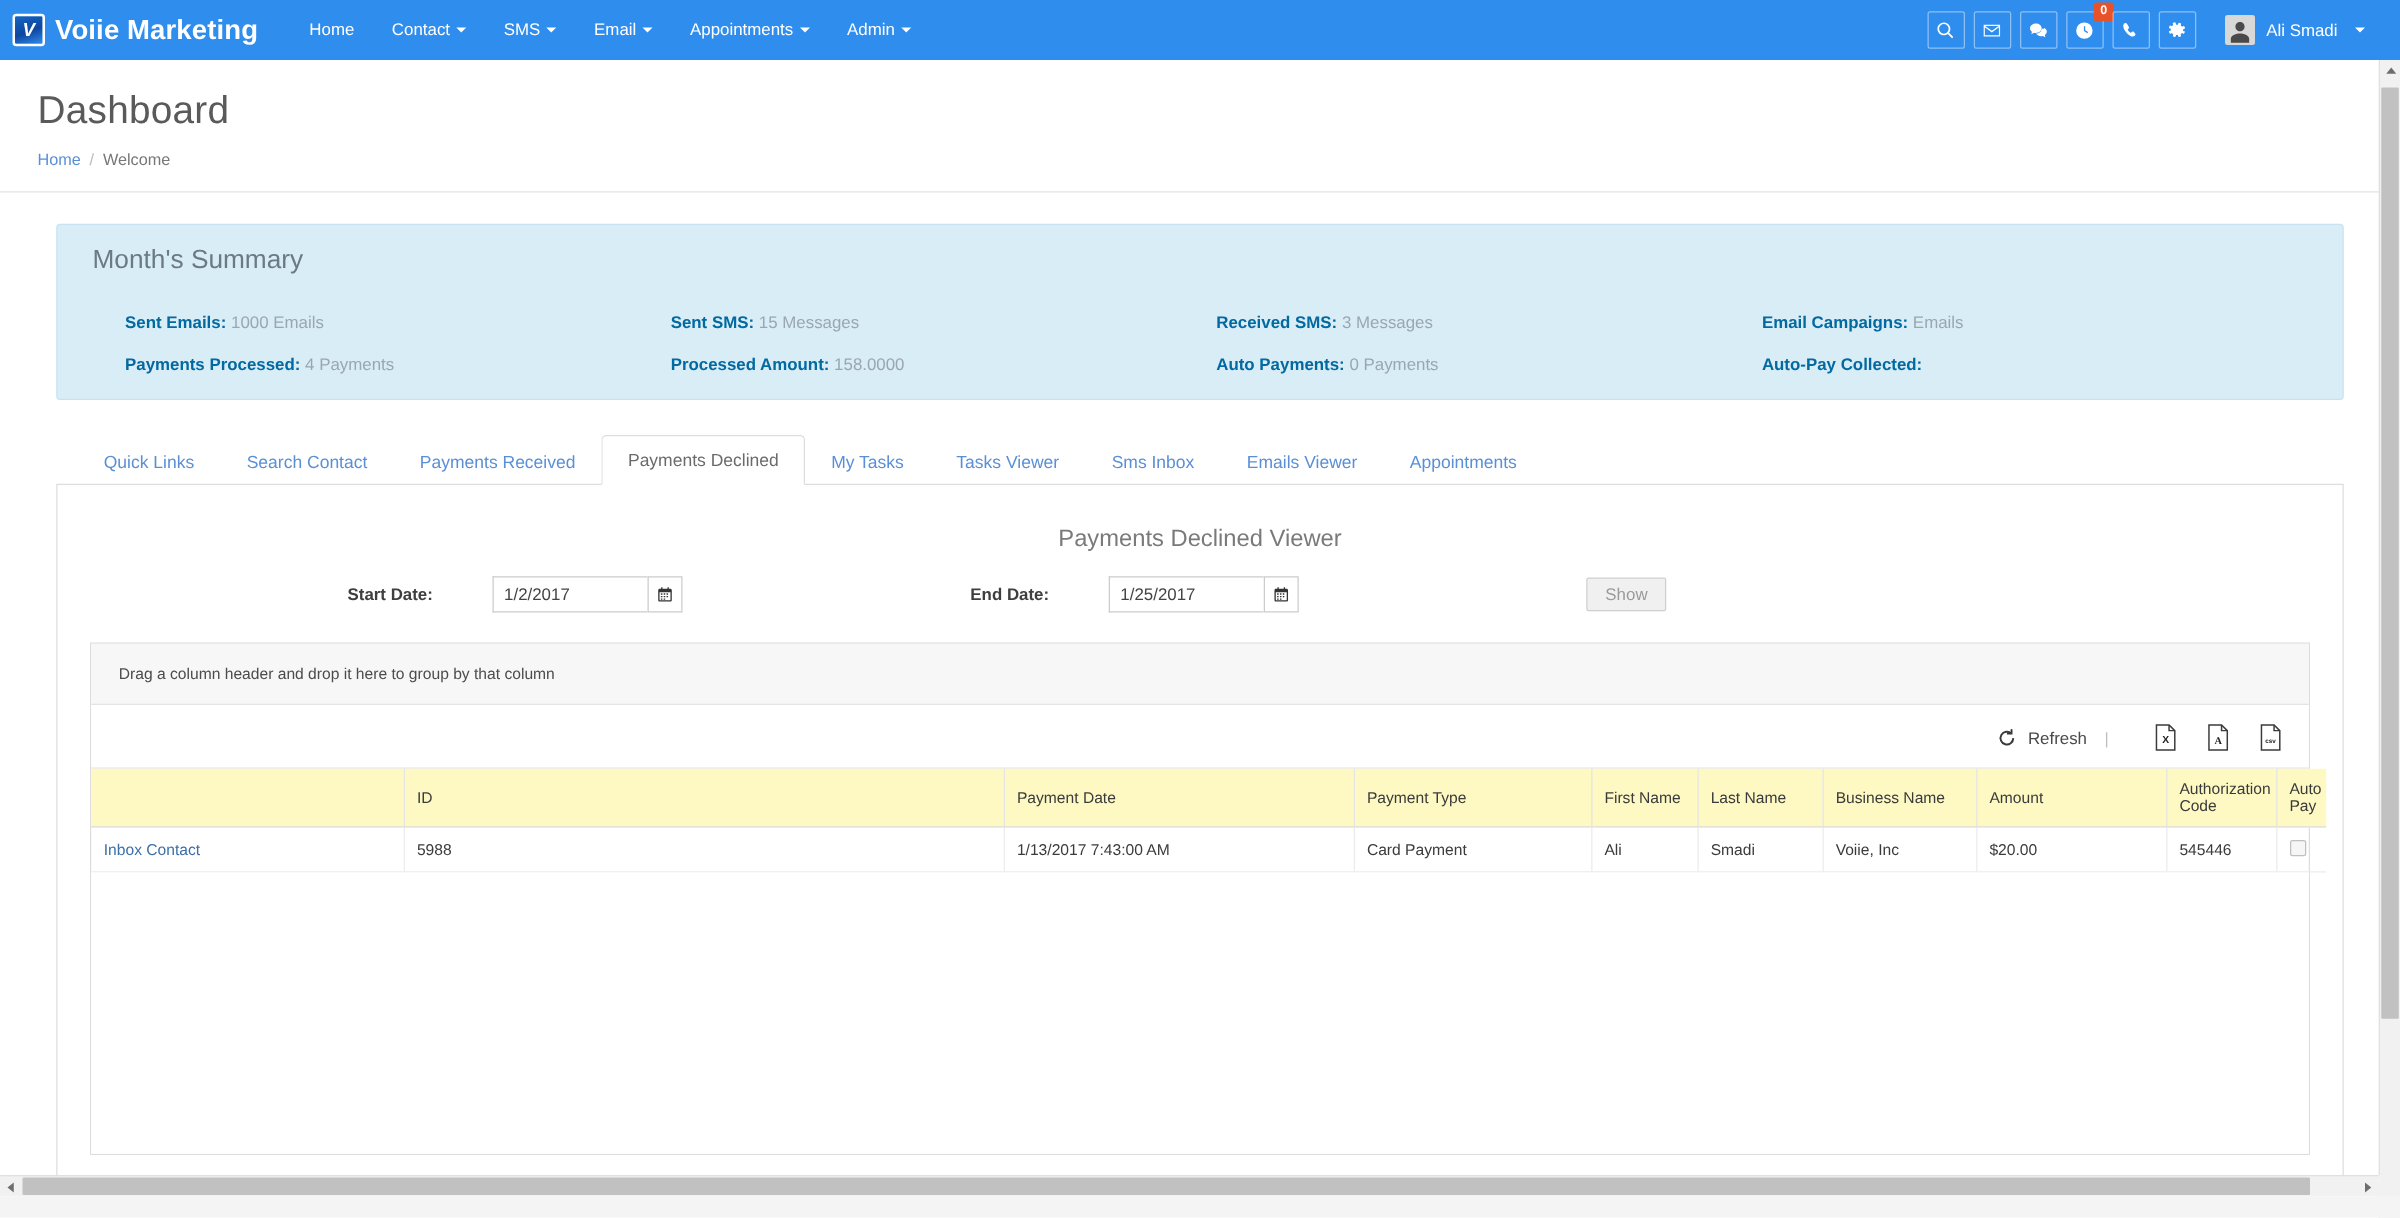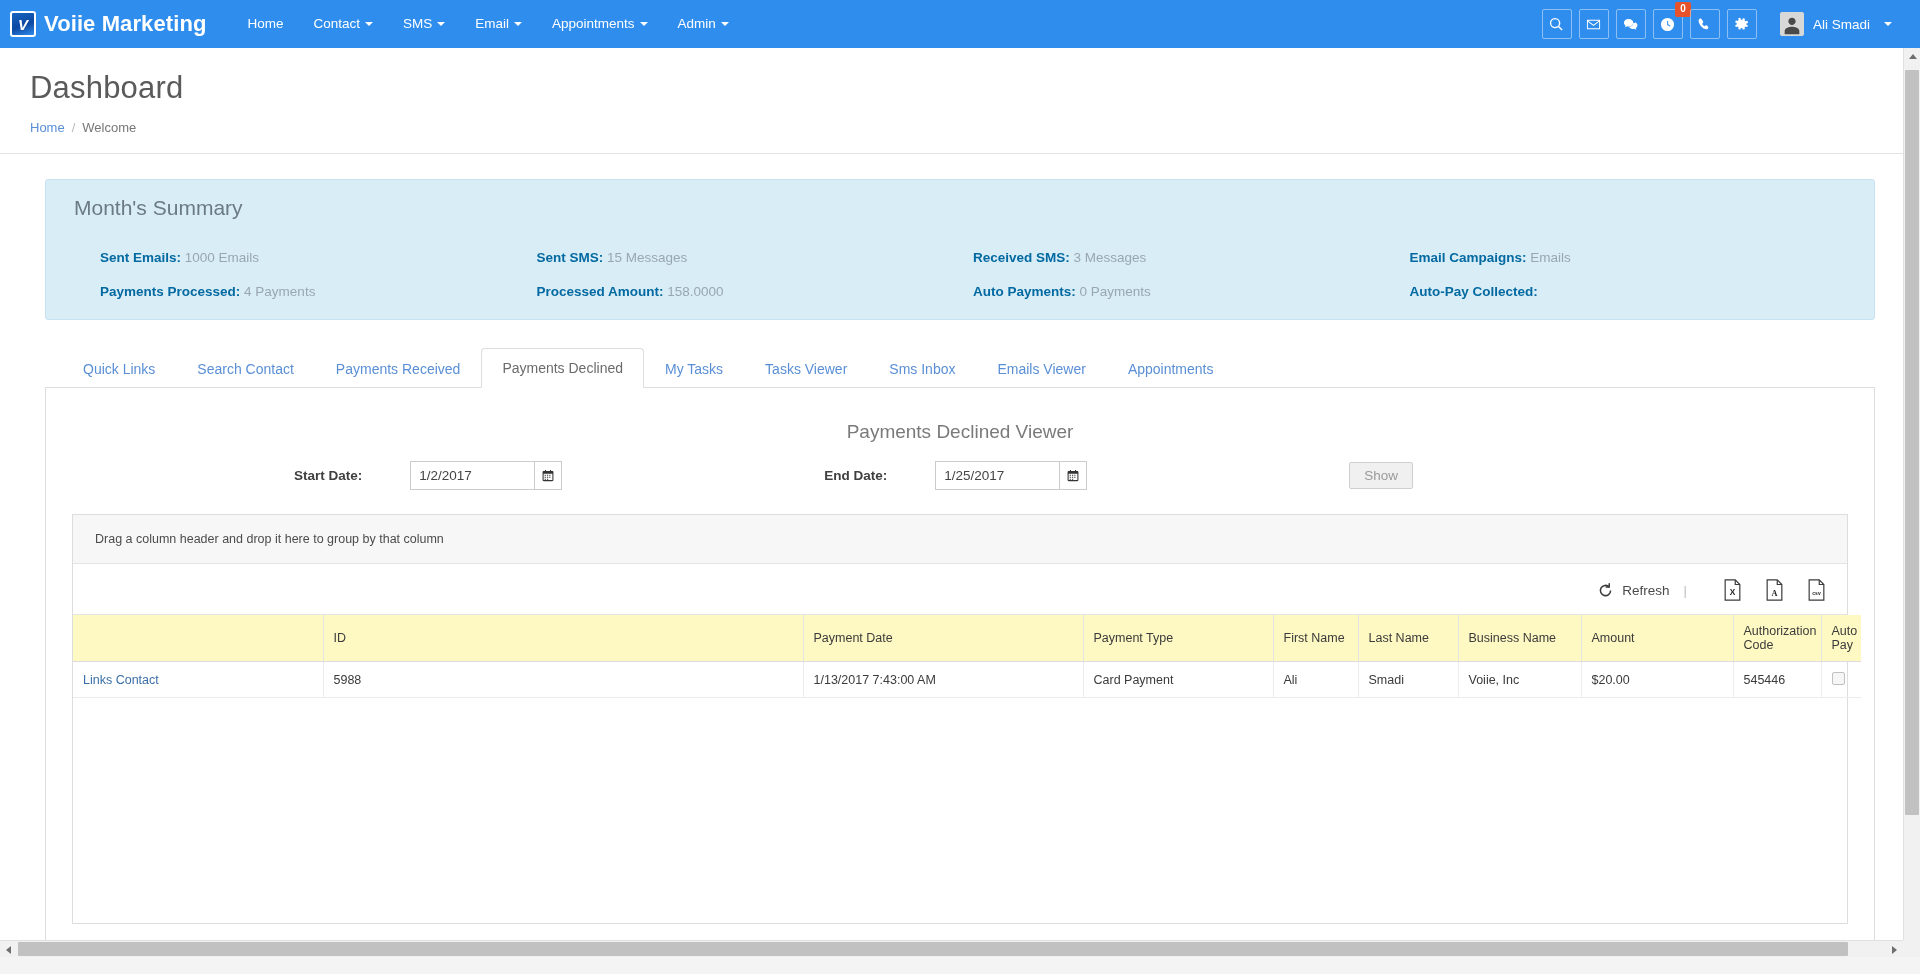--- a/index.html
+++ b/index.html
@@ -199,21 +199,21 @@
   .viewer-title {
     text-align: center;
     font-size: 19px;
     color: #7a7a7a;
     font-weight: 400;
     margin: 13px 0 18px 0;
   }
   .form-row {
     display: flex;
     align-items: center;
-    gap: 16px;
+    gap: 0;
     margin-bottom: 24px;
     padding-left: 6px;
   }
   .fld-group { display: flex; align-items: center; gap: 10px; }
   .fld-label {
     font-size: 13.5px;
     color: #3f3f3f;
     font-weight: bold;
     white-space: nowrap;
   }
@@ -577,21 +577,21 @@
             <th>First Name</th>
             <th>Last Name</th>
             <th>Business Name</th>
             <th>Amount</th>
             <th>Authorization Code</th>
             <th>Auto Pay</th>
           </tr>
         </thead>
         <tbody>
           <tr>
-            <td><a>Links Contact</a></td>
+            <td><a>Inbox Contact</a></td>
             <td>5988</td>
             <td>1/13/2017 7:43:00 AM</td>
             <td>Card Payment</td>
             <td>Ali</td>
             <td>Smadi</td>
             <td>Voiie, Inc</td>
             <td>$20.00</td>
             <td>545446</td>
             <td><span class="row-check"></span></td>
           </tr>

